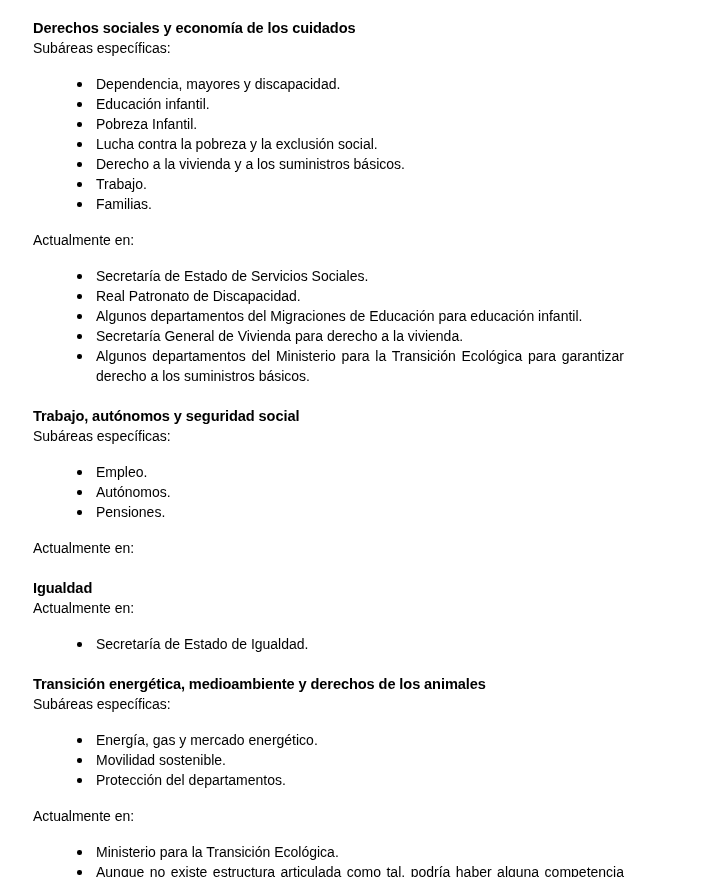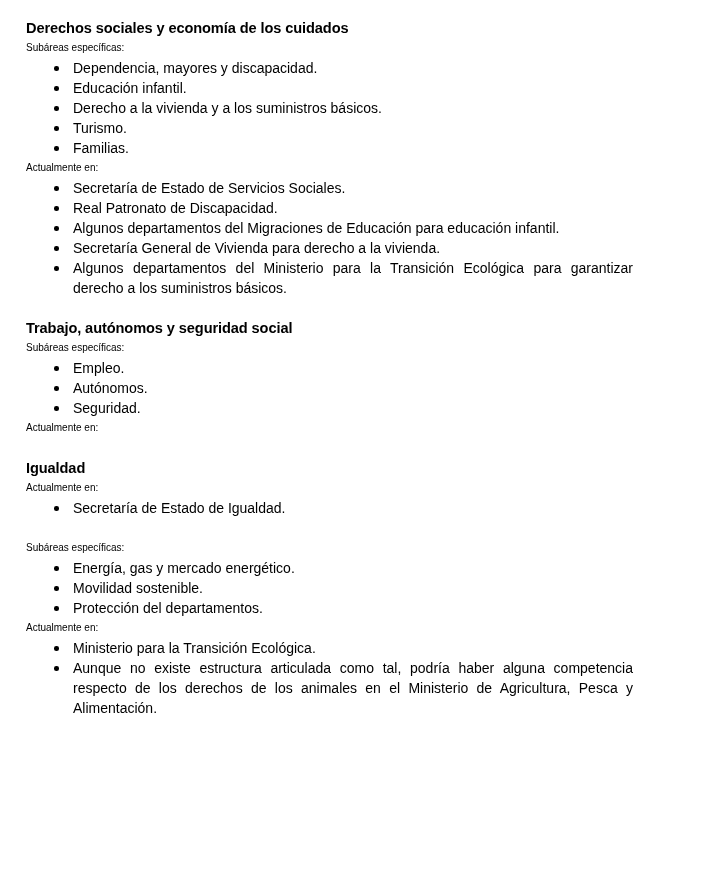--- a/index.html
+++ b/index.html
@@ -11,47 +11,47 @@
     width: 723px;
     height: 877px;
     font-family: "Liberation Sans", sans-serif;
     color: #000000;
     overflow: hidden;
   }
   .page {
     box-sizing: border-box;
     width: 723px;
     height: 877px;
-    padding: 18px 58px 0 26px;
+    padding: 18px 58px 0 33px;
     background: #ffffff;
   }
   .content {
     width: 607px;
   }
   .section {
     margin-bottom: 20px;
   }
   .section:last-child {
     margin-bottom: 0;
   }
   .section-heading {
     font-size: 14.6px;
     font-weight: bold;
     line-height: 20px;
     margin: 0;
     letter-spacing: -0.1px;
   }
   .lead {
-    font-size: 10px;
+    font-size: 14px;
     line-height: 20px;
     margin: 0;
   }
   ul.bullets {
     list-style: none;
-    margin: 0;
+    margin: 16px;
     padding: 0;
   }
   ul.bullets > li {
     position: relative;
     padding-left: 47px;
     font-size: 14px;
     line-height: 20px;
     text-align: justify;
     text-justify: inter-word;
   }
@@ -73,51 +73,54 @@
 <body>
 
 <div class="page">
   <div class="content" id="content-root">
       <div class="section">
         <h2 class="section-heading">Derechos sociales y economía de los cuidados</h2>
         <p class="lead">Subáreas específicas:</p>
         <ul class="bullets">
           <li class="single">Dependencia, mayores y discapacidad.</li>
           <li class="single">Educación infantil.</li>
+          <li class="single">Pobreza Infantil.</li>
+          <li class="single">Lucha contra la pobreza y la exclusión social.</li>
           <li class="single">Derecho a la vivienda y a los suministros básicos.</li>
-          <li class="single">Turismo.</li>
+          <li class="single">Trabajo.</li>
           <li class="single">Familias.</li>
         </ul>
         <p class="lead">Actualmente en:</p>
         <ul class="bullets">
           <li class="single">Secretaría de Estado de Servicios Sociales.</li>
           <li class="single">Real Patronato de Discapacidad.</li>
           <li class="single">Algunos departamentos del Migraciones de Educación para educación infantil.</li>
           <li class="single">Secretaría General de Vivienda para derecho a la vivienda.</li>
           <li>Algunos departamentos del Ministerio para la Transición Ecológica para garantizar derecho a los suministros básicos.</li>
         </ul>
       </div>
       <div class="section">
         <h2 class="section-heading">Trabajo, autónomos y seguridad social</h2>
         <p class="lead">Subáreas específicas:</p>
         <ul class="bullets">
           <li class="single">Empleo.</li>
           <li class="single">Autónomos.</li>
-          <li class="single">Seguridad.</li>
+          <li class="single">Pensiones.</li>
         </ul>
         <p class="lead">Actualmente en:</p>
       </div>
       <div class="section">
         <h2 class="section-heading">Igualdad</h2>
         <p class="lead">Actualmente en:</p>
         <ul class="bullets">
           <li class="single">Secretaría de Estado de Igualdad.</li>
         </ul>
       </div>
       <div class="section">
+        <h2 class="section-heading">Transición energética, medioambiente y derechos de los animales</h2>
         <p class="lead">Subáreas específicas:</p>
         <ul class="bullets">
           <li class="single">Energía, gas y mercado energético.</li>
           <li class="single">Movilidad sostenible.</li>
           <li class="single">Protección del departamentos.</li>
         </ul>
         <p class="lead">Actualmente en:</p>
         <ul class="bullets">
           <li class="single">Ministerio para la Transición Ecológica.</li>
           <li>Aunque no existe estructura articulada como tal, podría haber alguna competencia respecto de los derechos de los animales en el Ministerio de Agricultura, Pesca y Alimentación.</li>

